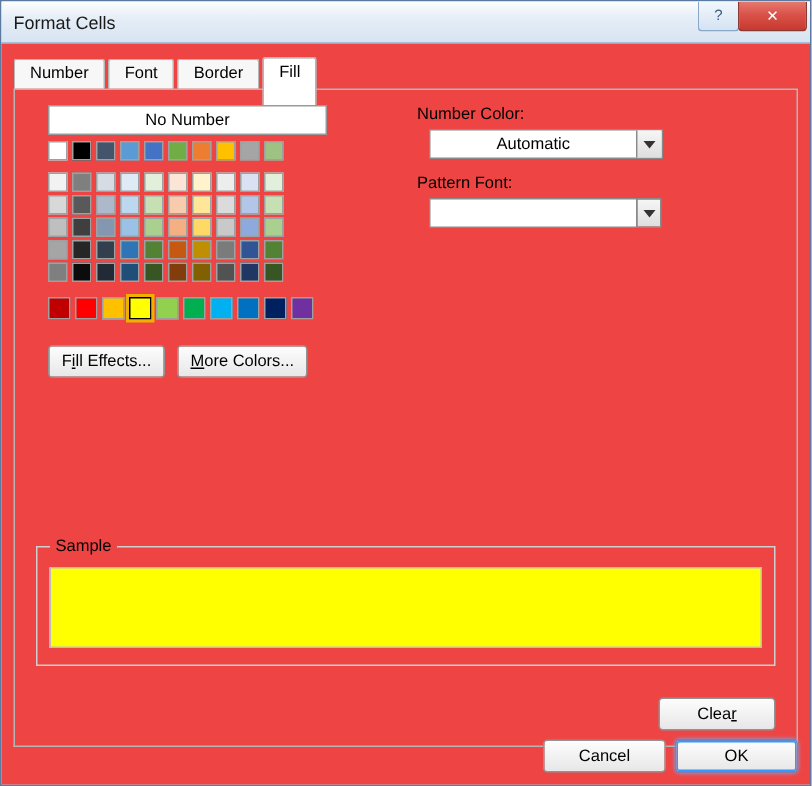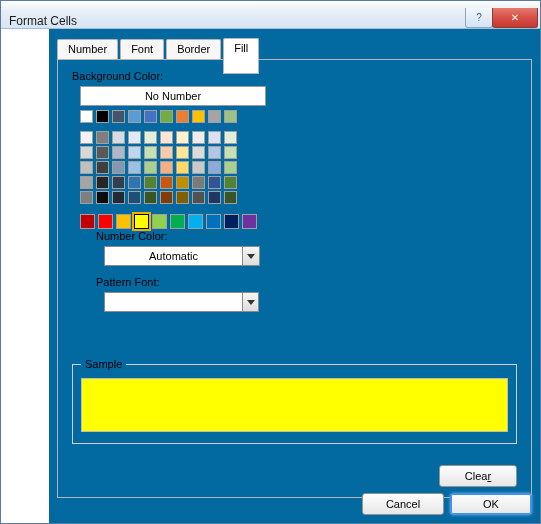--- a/index.html
+++ b/index.html
@@ -1,23 +1,23 @@
 <!DOCTYPE html>
 <html><head>
 <meta charset="utf-8">
 <style>
   * { box-sizing: border-box; }
   body { margin:0; font-family:"Segoe UI",Tahoma,sans-serif; font-size:11px; background:#fff; }
   .window { width:541px; height:524px; border:1px solid #5a7aa0; background:#fff; position:relative; }
-  .titlebar { height:28px; background:linear-gradient(#fdfefe,#e6eef7 40%,#d7e4f2); border-bottom:1px solid #a9bdd6; display:flex; align-items:flex-end; padding:0 0 0 8px; color:#1a1a1a; }
+  .titlebar { height:28px; background:linear-gradient(#fdfefe,#e6eef7 40%,#d7e4f2); border-bottom:1px solid #a9bdd6; display:flex; align-items:center; padding:0 0 0 8px; color:#1a1a1a; }
   .titlebar .title { flex:1; font-size:12px; }
   .titlebar .ctrl { display:flex; height:20px; margin-top:-7px;}
   .tbtn { width:28px; height:20px; border:1px solid #8aa8c8; border-top:none; margin-left:-1px; display:flex; align-items:center; justify-content:center; font-size:10px; background:linear-gradient(#f2f7fc,#d4e3f3); color:#405a7d; border-bottom-left-radius:3px; border-bottom-right-radius:3px;}
   .tbtn.close { width:46px; background:linear-gradient(#e67a6f,#d9534a 45%,#c6392f); color:#fff; border-color:#8b3a33; margin-right:2px;}
-  .client { position:absolute; top:28px; left:0; right:0; bottom:0; background:#0369a1; padding:7px 8px 8px 8px;margin-left:48px; }
+  .client { position:absolute; top:28px; left:0; right:0; bottom:0; background:#ef4444; padding:7px 8px 8px 8px; }
   .tabs { display:flex; border-bottom:1px solid #b5b5b5; height:22px; margin-top:2px; }
   .tab { padding:3px 10px 0 10px; border:1px solid #b5b5b5; border-bottom:none; background:#f7f7f7; margin-right:2px; border-radius:2px 2px 0 0; position:relative; top:1px; height:20px; color:#000; cursor:default;}
   .tab.active { background:#fff; border-bottom:1px solid #fff; top:0; height:36px; border-top:1px dotted #888; border-left:1px dotted #888; border-right:1px dotted #888; box-shadow:inset 0 0 0 1px #fff; outline:1px solid #b5b5b5; outline-offset:-1px;}
   .panel { border:1px solid #b5b5b5; border-top:none; height:438px; padding:10px 14px 10px 14px; position:relative; }
   .section-label { margin:0 0 4px 0; }
   .left { float:left; width:230px; }
   .right { float:left; width:220px; margin-left:24px; }
   .nocolor { width:186px; height:20px; border:1px solid #9a9a9a; background:#fff; text-align:center; line-height:18px; margin:0 0 3px 8px; }
   .palette { width:190px; margin-left:8px; }
   .prow { display:flex; }
@@ -57,21 +57,20 @@
   </div>
   <div class="client">
     <div class="tabs">
       <div class="tab">Number</div>
       <div class="tab">Font</div>
       <div class="tab">Border</div>
       <div class="tab active">Fill</div>
     </div>
     <div class="panel">
       <div class="left">
-        <div class="section-label">Background Color:</div>
         <div class="nocolor">No Number</div>
         <div class="palette">
           <div class="prow" id="tr1">
               <div class="sw" style="background: rgb(255, 255, 255);"></div>
               <div class="sw" style="background: rgb(0, 0, 0);"></div>
               <div class="sw" style="background: rgb(68, 84, 106);"></div>
               <div class="sw" style="background: rgb(91, 155, 213);"></div>
               <div class="sw" style="background: rgb(68, 114, 196);"></div>
               <div class="sw" style="background: rgb(112, 173, 71);"></div>
               <div class="sw" style="background: rgb(237, 125, 49);"></div>
@@ -147,20 +146,24 @@
               <div class="sw" style="background: rgb(255, 192, 0);"></div>
               <div class="sw sel" style="background: rgb(255, 255, 0);"></div>
               <div class="sw" style="background: rgb(146, 208, 80);"></div>
               <div class="sw" style="background: rgb(0, 176, 80);"></div>
               <div class="sw" style="background: rgb(0, 176, 240);"></div>
               <div class="sw" style="background: rgb(0, 112, 192);"></div>
               <div class="sw" style="background: rgb(0, 32, 96);"></div>
               <div class="sw" style="background: rgb(112, 48, 160);"></div>
             </div>
         </div>
+        <div class="row-wrap">
+          <span class="btn"><span>F</span><u>i</u><span>ll Effects...</span></span>
+          <span class="btn"><u>M</u><span>ore Colors...</span></span>
+        </div>
       </div>
       <div class="right">
         <div class="section-label">Number Color:</div>
         <div class="combo" style="margin:0 0 10px 8px;">
           <div class="val">Automatic</div>
           <div class="arrow">
               <div class="tri"></div>
             </div>
         </div>
         <div class="section-label">Pattern Font:</div>

